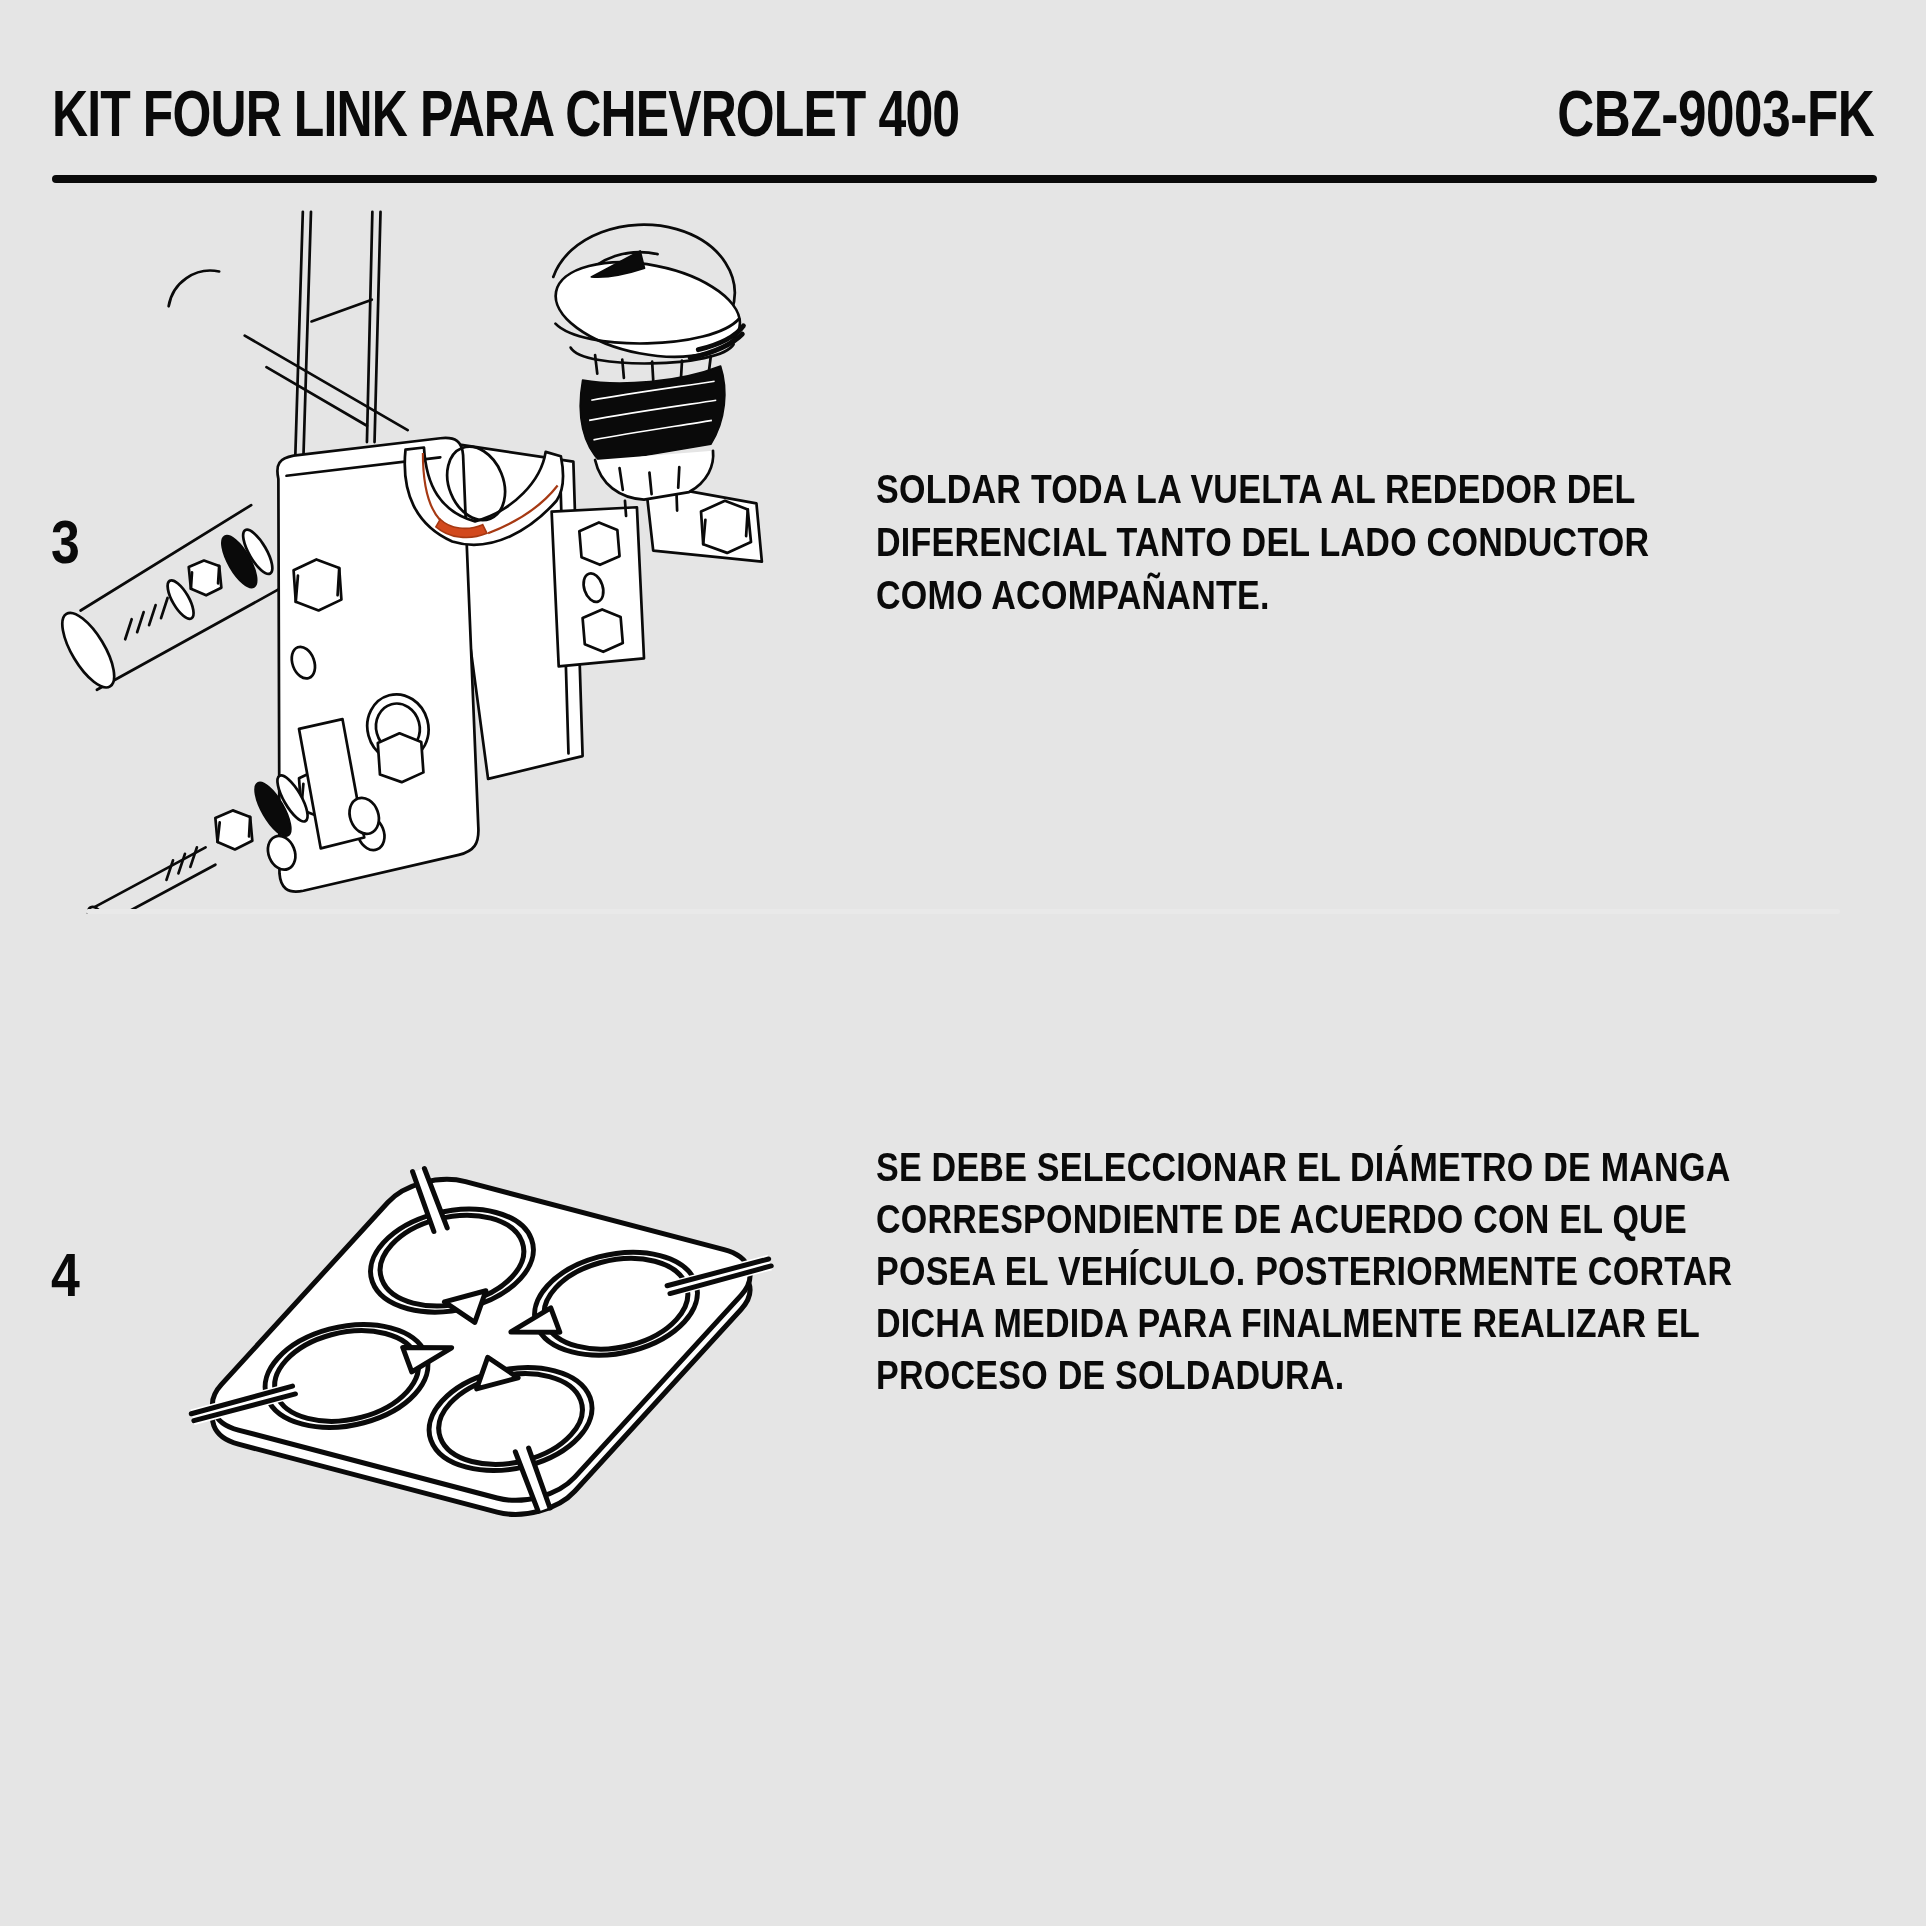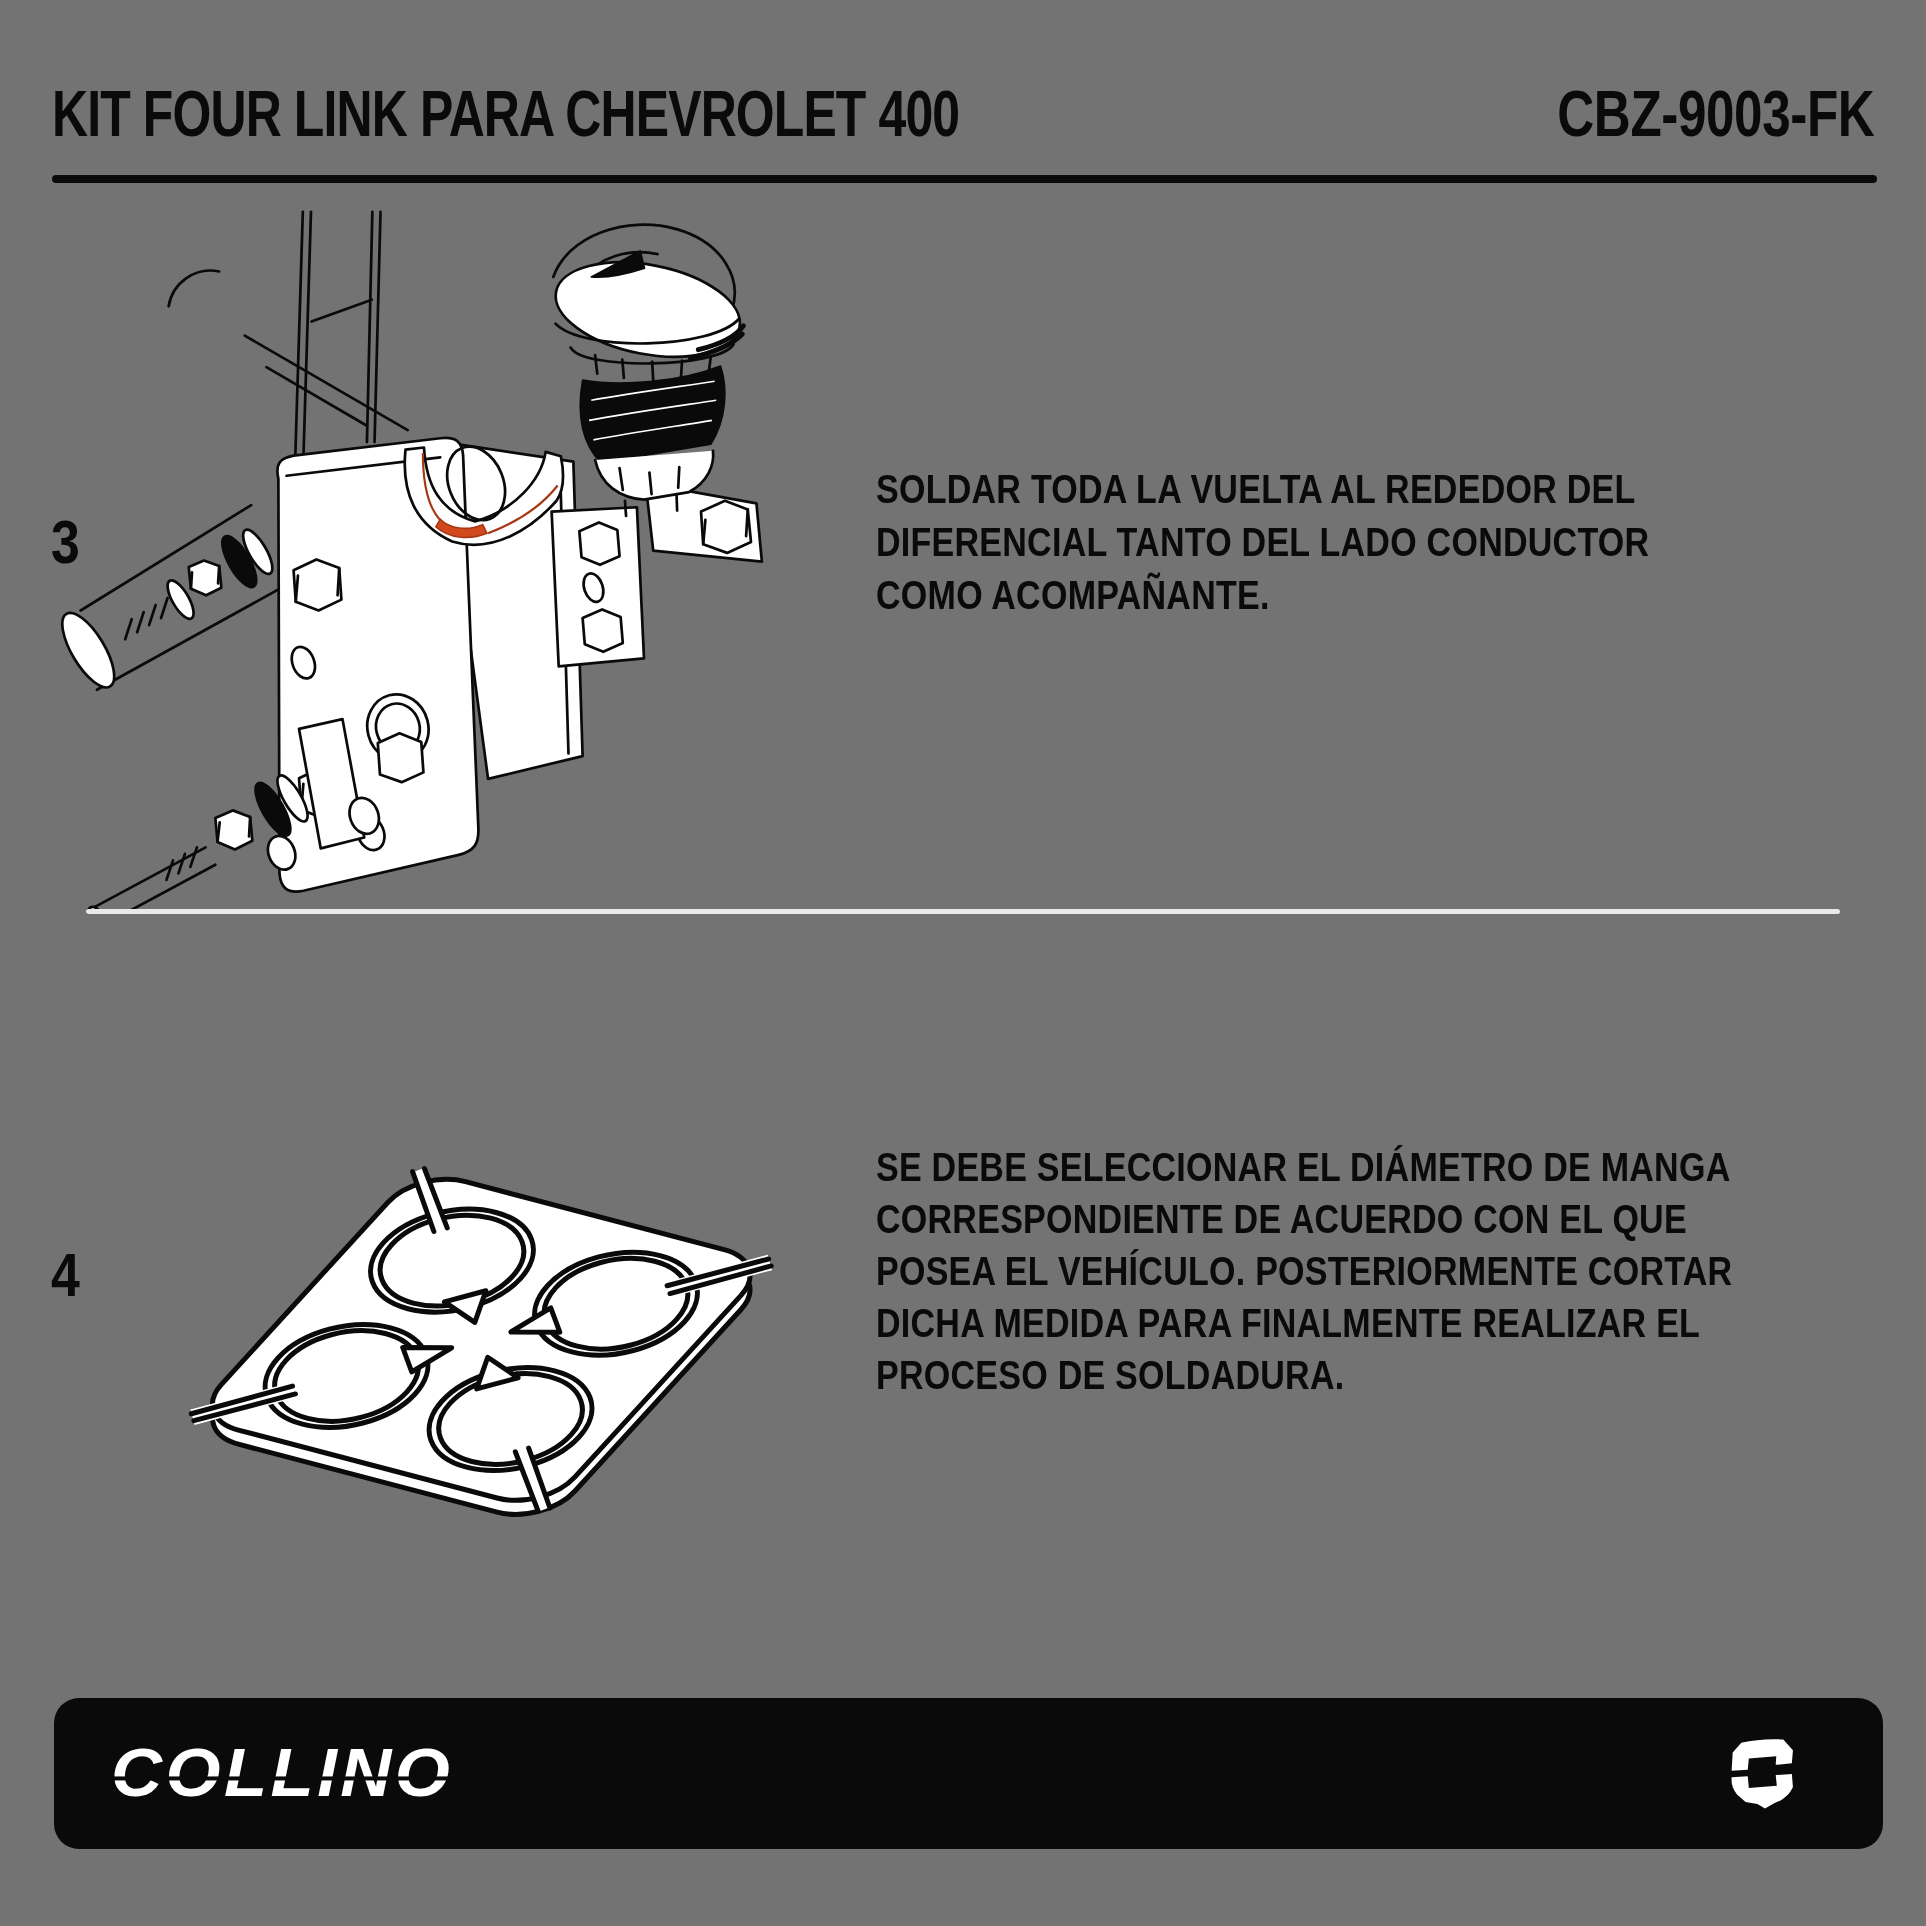--- a/index.html
+++ b/index.html
@@ -1,18 +1,18 @@
 <!DOCTYPE html>
 <html style="font-size:8.7px"><head>
 <meta charset="utf-8">
 <style>
   html,body{margin:0;padding:0;background:#ffffff;}
   body{width:1926px;height:1926px;position:relative;overflow:hidden;
        font-family:"Liberation Sans","DejaVu Sans",sans-serif;color:#0a0a0a;}
-  #page{position:absolute;inset:0;background:#737373;text-decoration:underline;}
+  #page{position:absolute;inset:0;background:#e5e5e5;text-decoration:underline;}
 
   
   .title{position:absolute;left:52px;top:77px;font-size:64px;font-weight:700;
          letter-spacing:-1.1px;white-space:nowrap;transform:scaleX(.78);transform-origin:0 50%;}
   .part-code{position:absolute;right:52px;top:77px;font-size:64px;font-weight:700;
          letter-spacing:-0.5px;white-space:nowrap;transform:scaleX(.80);transform-origin:100% 50%;}
   .rule{position:absolute;left:52px;top:175px;width:1825px;height:8.2px;border-radius:4.3px;background:#0a0a0a;}
 
   
   .step-num{position:absolute;font-size:61px;font-weight:700;line-height:1;
@@ -178,25 +178,15 @@
       <path class="wh" d="M-40,40 L-72,128 L-128,72 Z" vector-effect="non-scaling-stroke"></path>
     </g>
   </svg>
 
   <div class="step-text text-4">SE DEBE SELECCIONAR EL DIÁMETRO DE MANGA
 CORRESPONDIENTE DE ACUERDO CON EL QUE
 POSEA EL VEHÍCULO. POSTERIORMENTE CORTAR
 DICHA MEDIDA PARA FINALMENTE REALIZAR EL
 PROCESO DE SOLDADURA.</div>
 
-  <div class="footer-bar">
-    <div class="brand-wrap">
-      <span class="brand">COLLINO</span>
-      <i class="brand-slice"></i>
-    </div>
-    <svg class="c-mark" viewBox="0 0 150 132" xmlns="http://www.w3.org/2000/svg">
-      <path d="M30,8 C55,2 85,0 108,2 L126,22 L124,46 L94,49 L95,33 L44,37 L42,58 L12,60 L14,26 Z" fill="#ffffff"></path>
-      <path d="M12,72 L42,70 L44,92 L96,88 L94,68 L124,66 L126,90 C120,104 108,114 92,120 L74,130 L60,122 L38,118 L22,104 C14,94 11,84 12,72 Z" fill="#ffffff"></path>
-    </svg>
-  </div>
 
 </div>
 
 
 </body></html>

